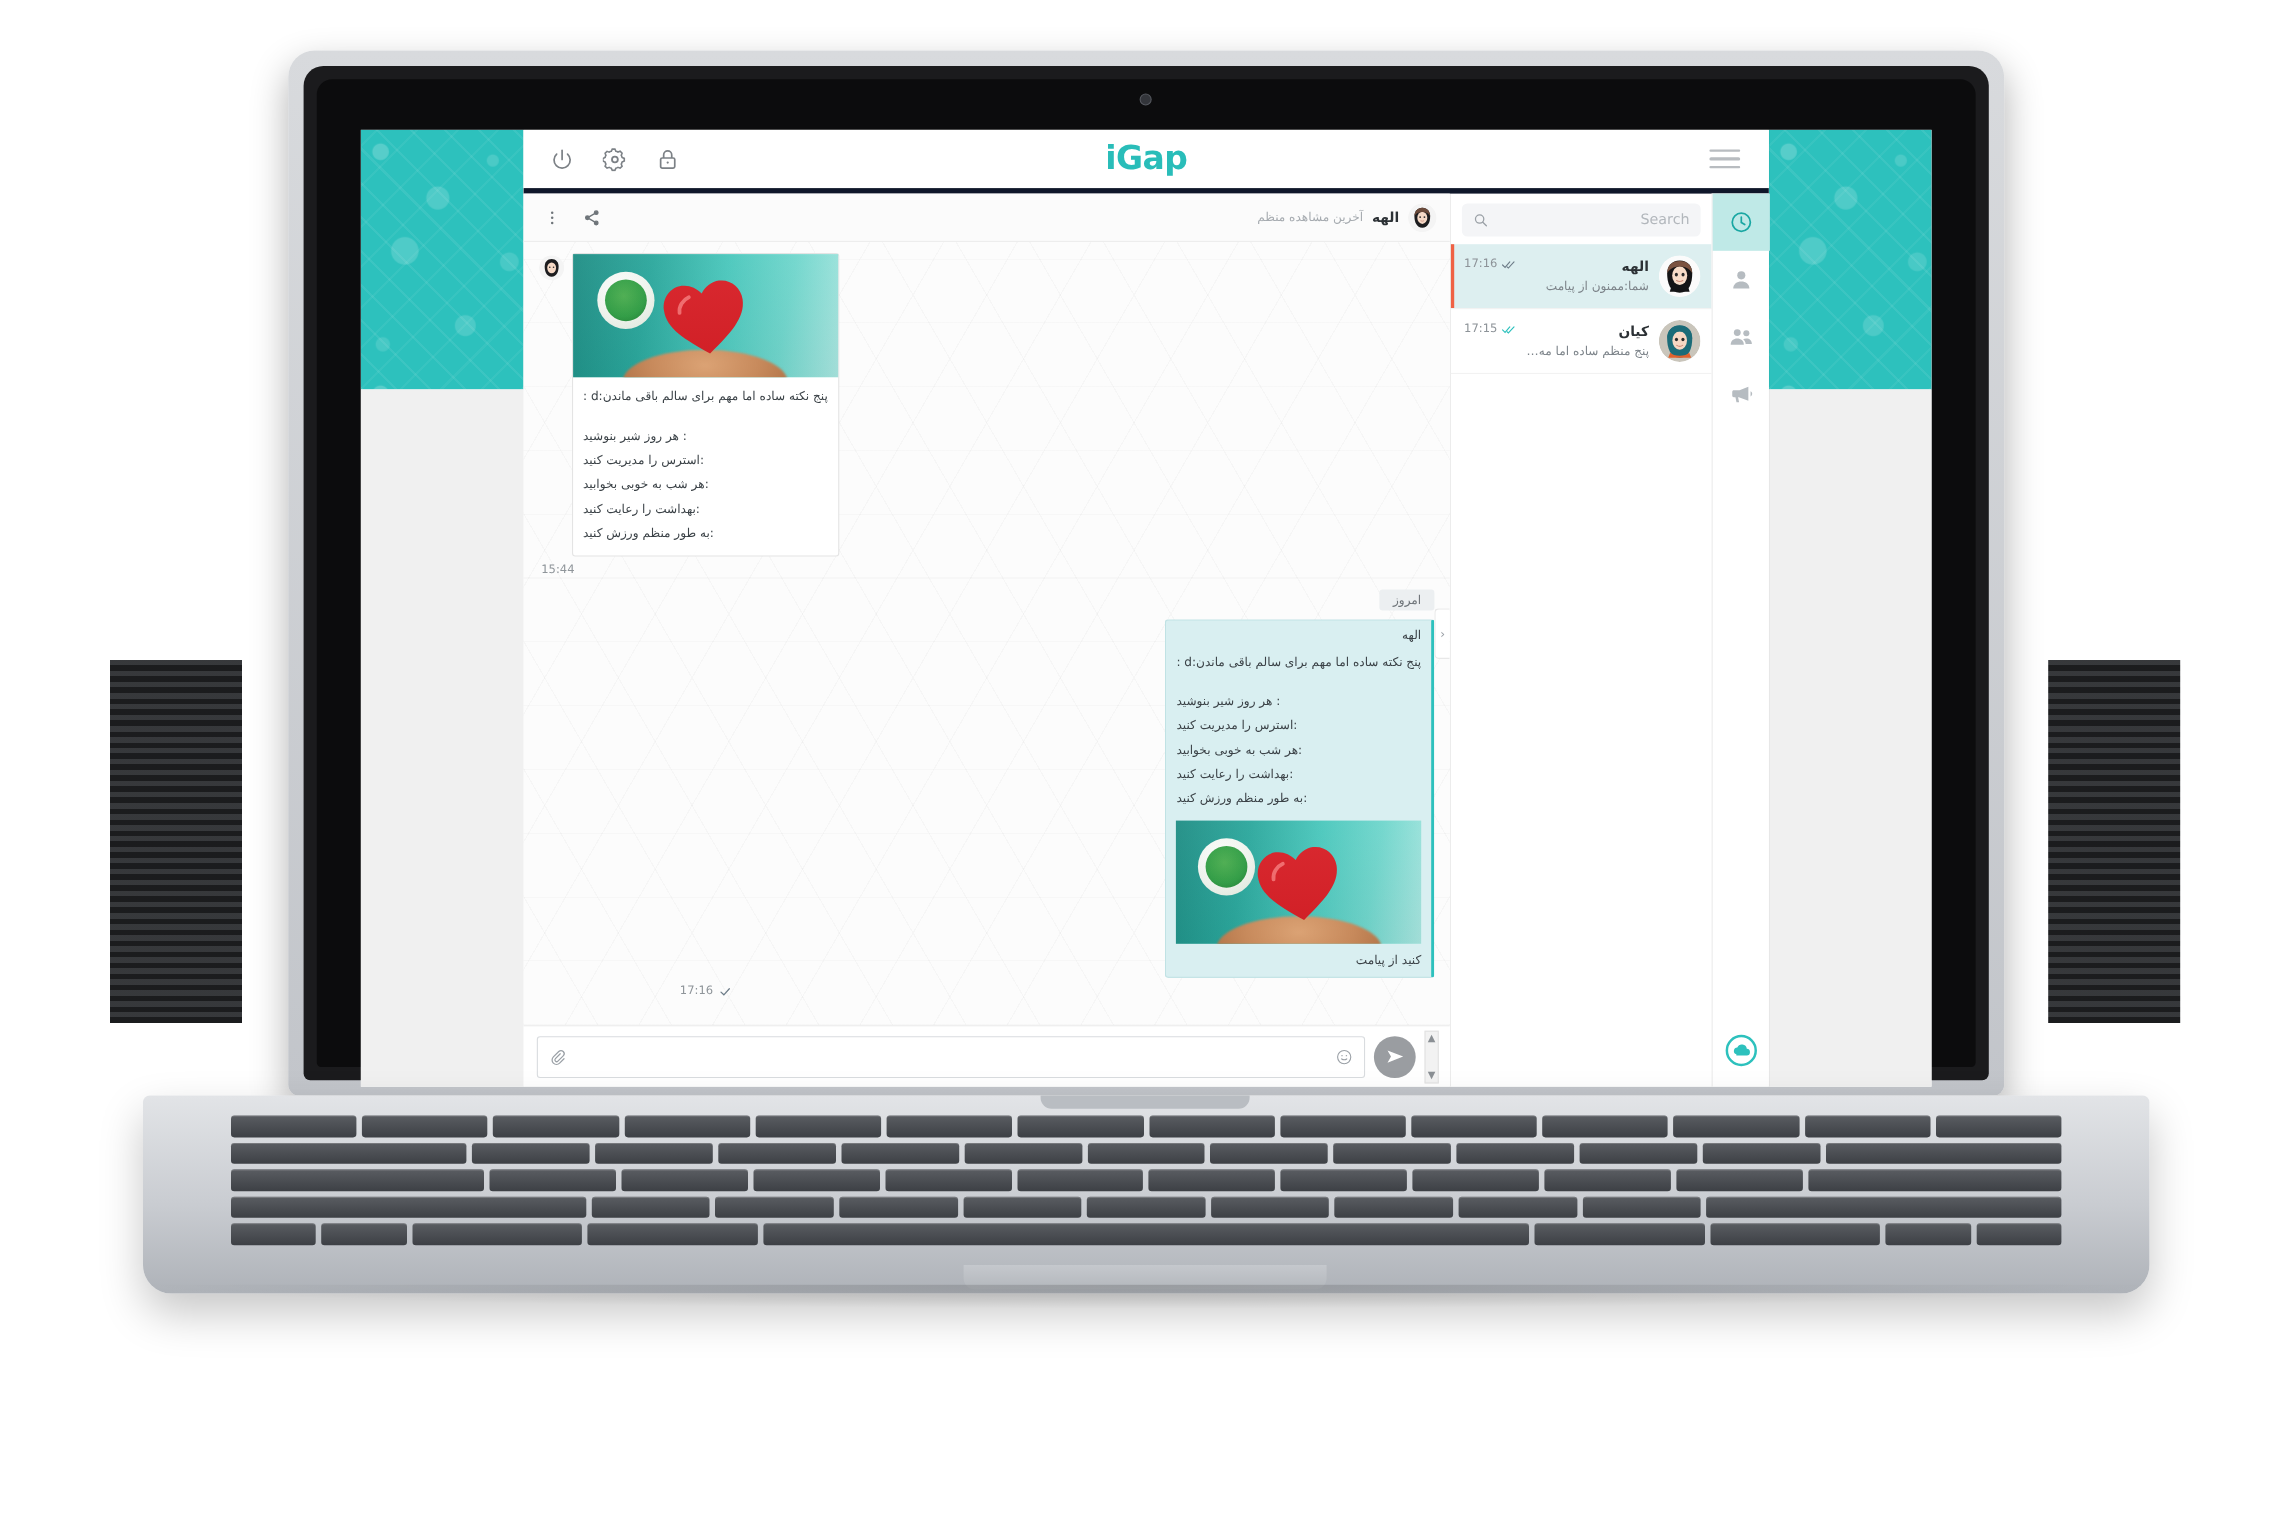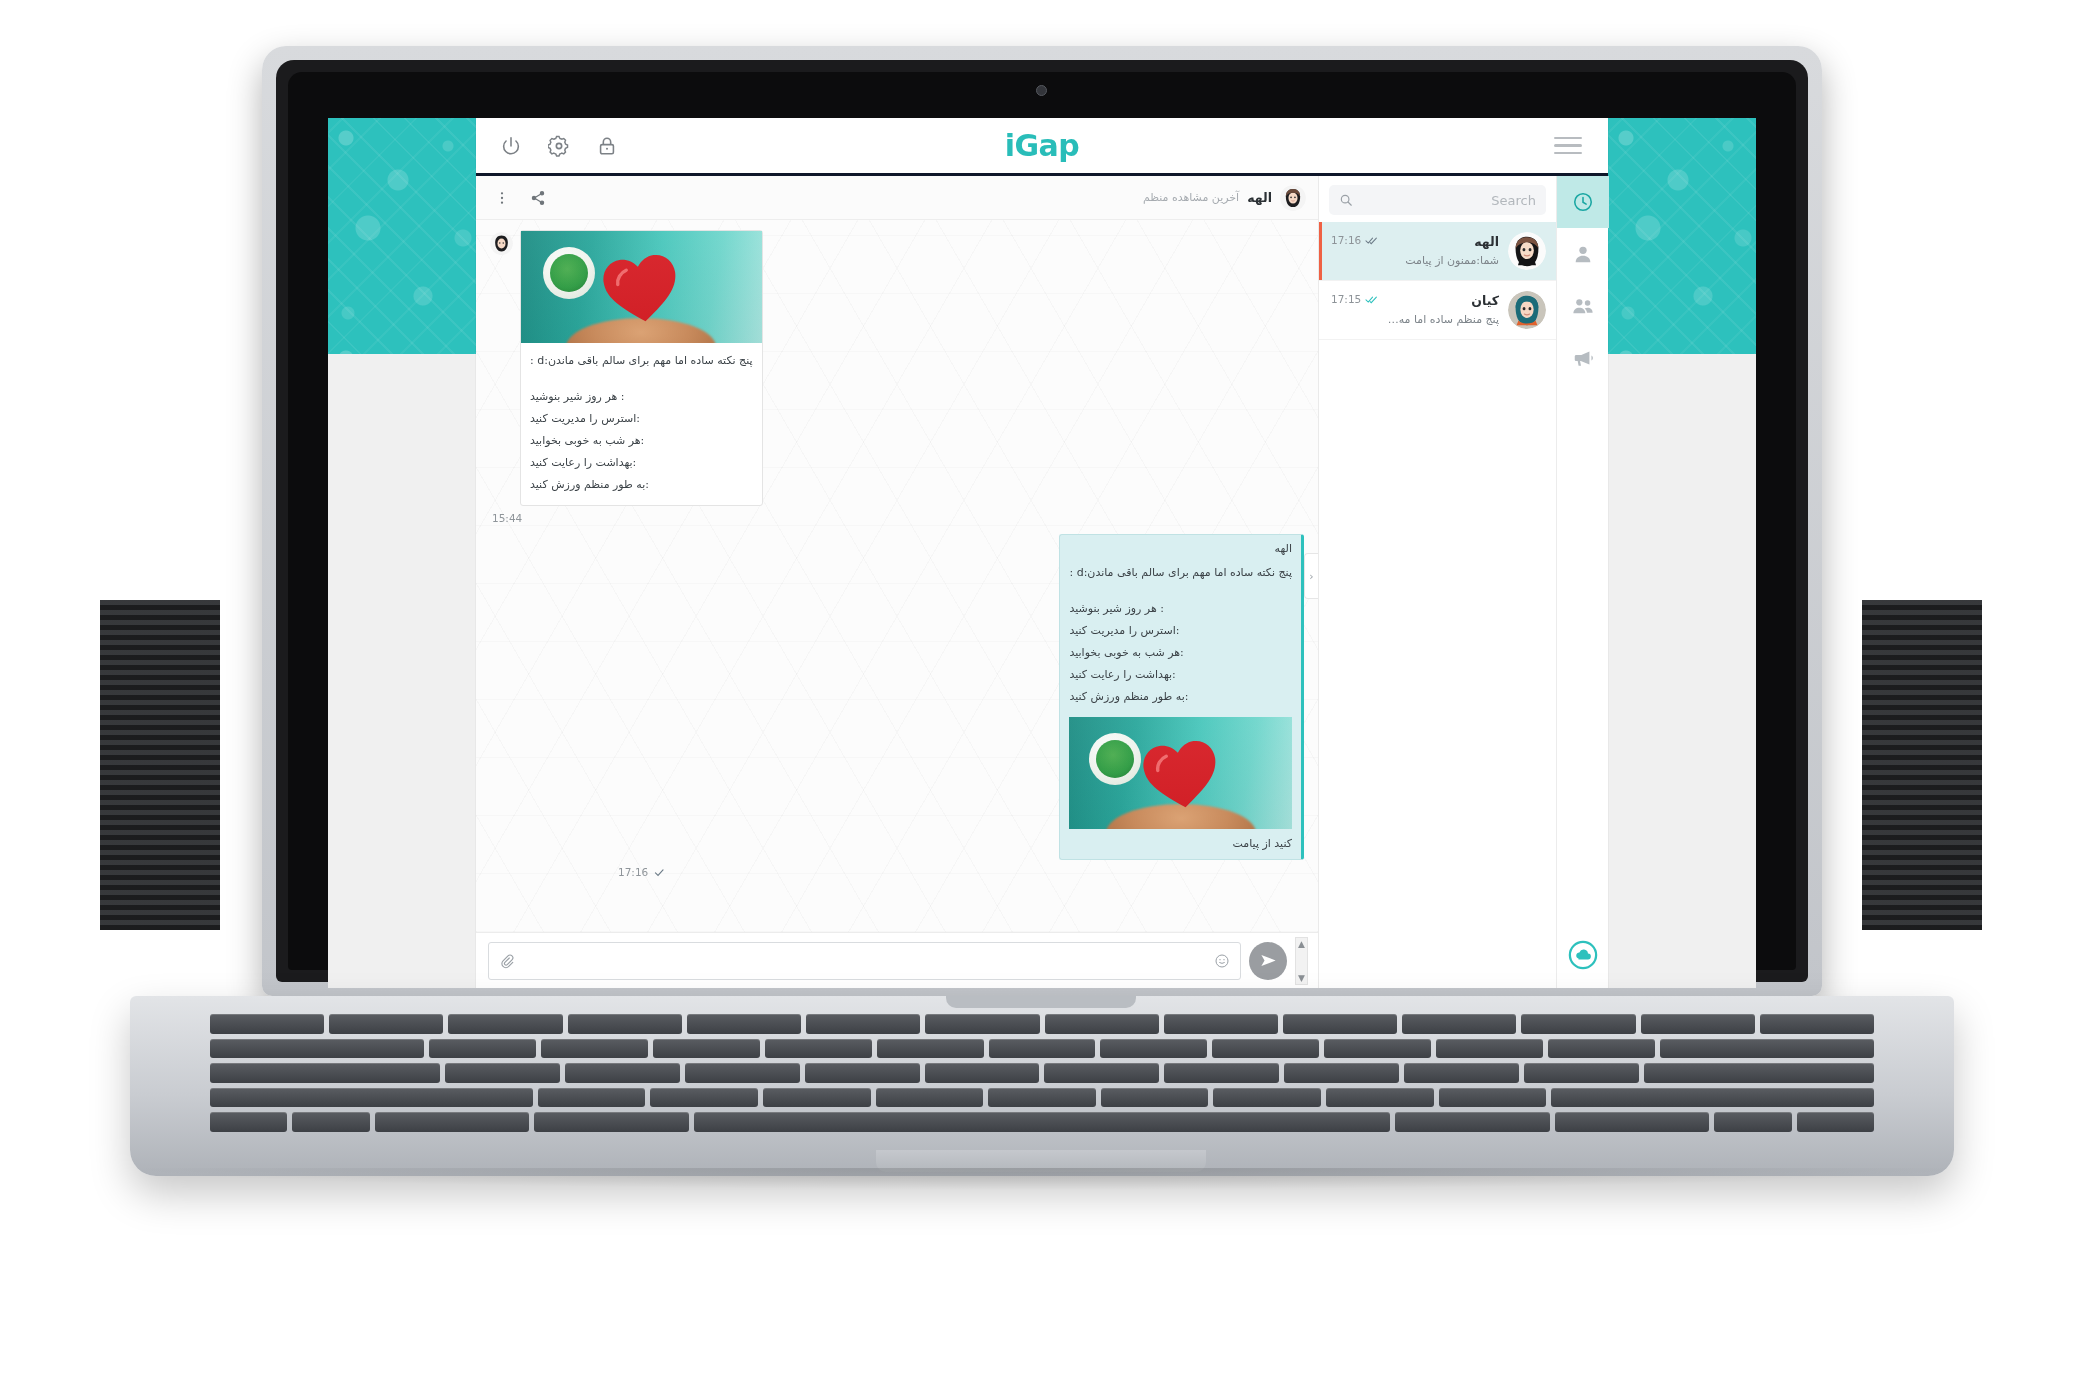--- a/index.html
+++ b/index.html
@@ -77,21 +77,21 @@
     width: 1132px; height: 870px;
     background: #ffffff;
     display: flex; flex-direction: column;
     box-shadow: 0 0 1px rgba(0,0,0,0.2);
   }
 
   
   .topbar {
     height: 58px; flex: 0 0 58px;
     background: #ffffff;
-    border-bottom: 3px solid #0f172a;
+    border-bottom: 5px solid #0f172a;
     display: flex; align-items: center; position: relative;
   }
   .topbar-left { display:flex; align-items:center; gap: 26px; margin-left: 24px; }
   .tb-icon { width: 22px; height: 22px; color:#7c8186; display:block; cursor:pointer; }
   .logo {
     position:absolute; left:50%; transform: translateX(-50%);
     font-size: 30px; font-weight: 700; letter-spacing: -0.5px;
     color: #29bdb9; font-family:"DejaVu Sans","Liberation Sans",sans-serif;
   }
   .hamburger { position:absolute; right: 26px; display:flex; flex-direction:column; gap:5px; cursor:pointer; }
@@ -460,20 +460,23 @@
                   <span class="line">:هر شب به خوبی بخوابید</span>
                   <span class="line">:بهداشت را رعایت کنید</span>
                   <span class="line">:به طور منظم ورزش کنید</span>
                 </div>
               </div>
             </div>
             <div class="stamp">
               <span>15:44</span>
             </div>
 
+            <div class="day-divider">
+              <span class="day-chip">امروز</span>
+            </div>
 
             <div class="row out">
               <div class="bubble out">
                 <span class="sender">الهه</span>
                 <div class="bubble-text">
                   <span class="lead">پنج نکته ساده اما مهم برای سالم باقی ماندن:d :</span>
                   <span class="line">: هر روز شیر بنوشید</span>
                   <span class="line">:استرس را مدیریت کنید</span>
                   <span class="line">:هر شب به خوبی بخوابید</span>
                   <span class="line">:بهداشت را رعایت کنید</span>

